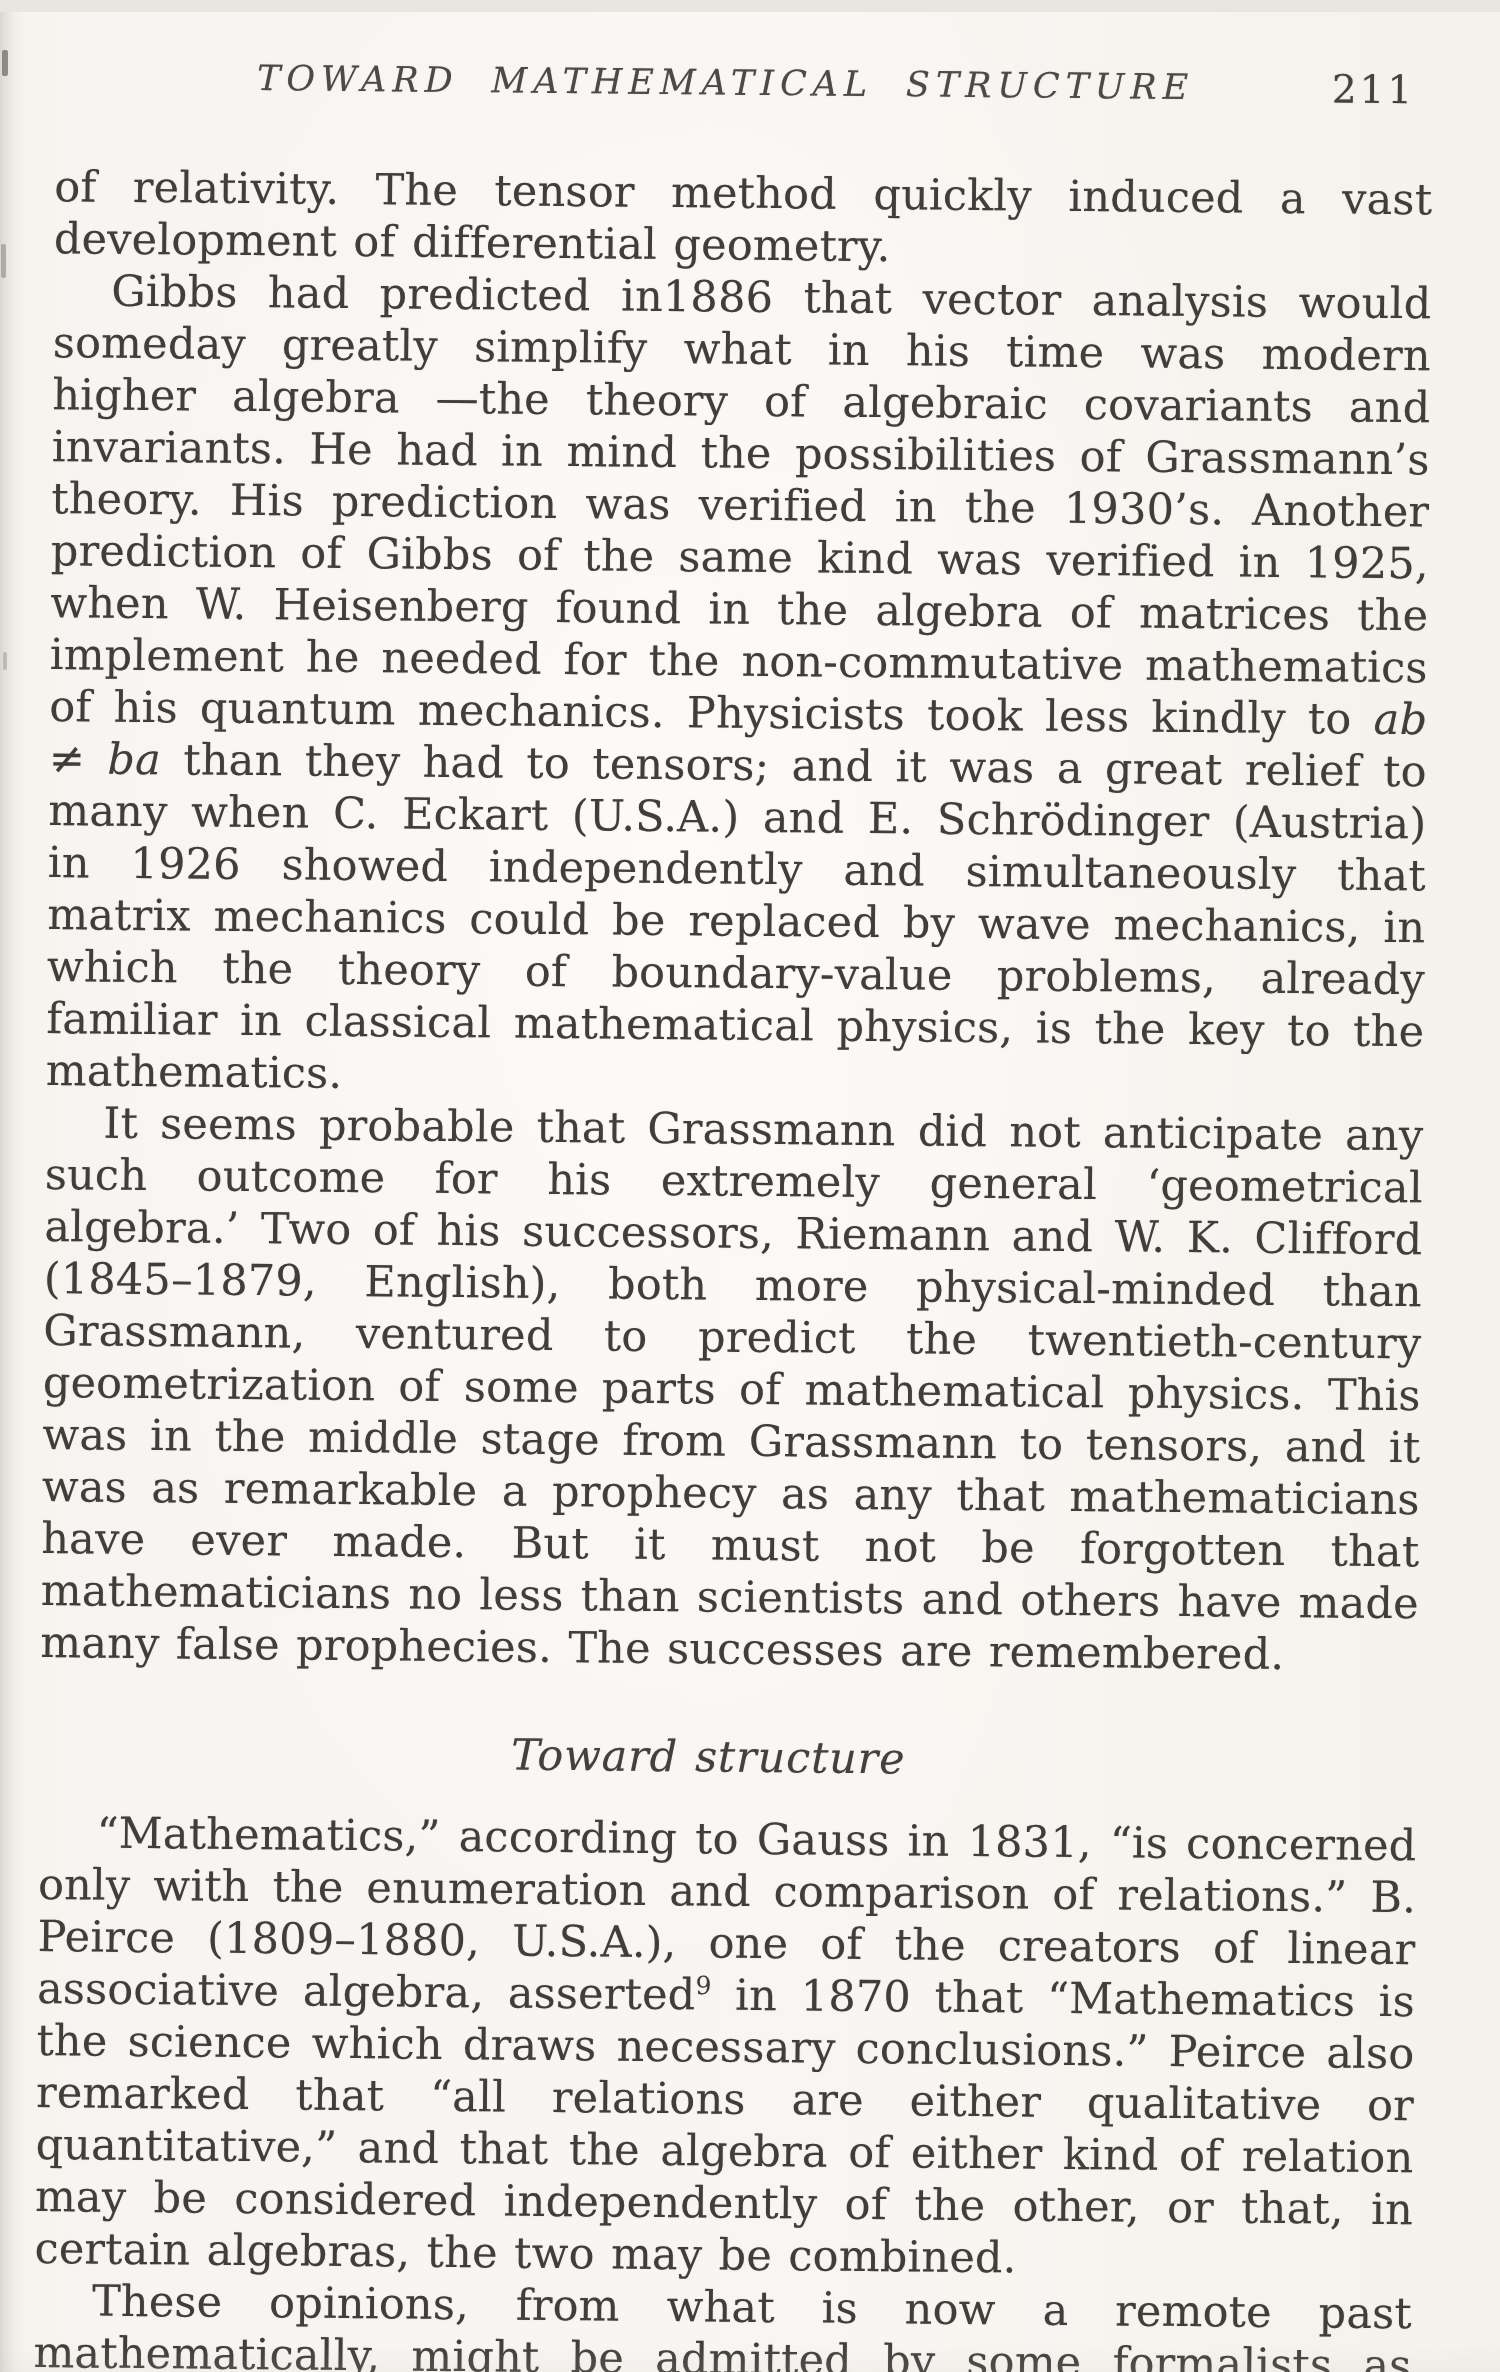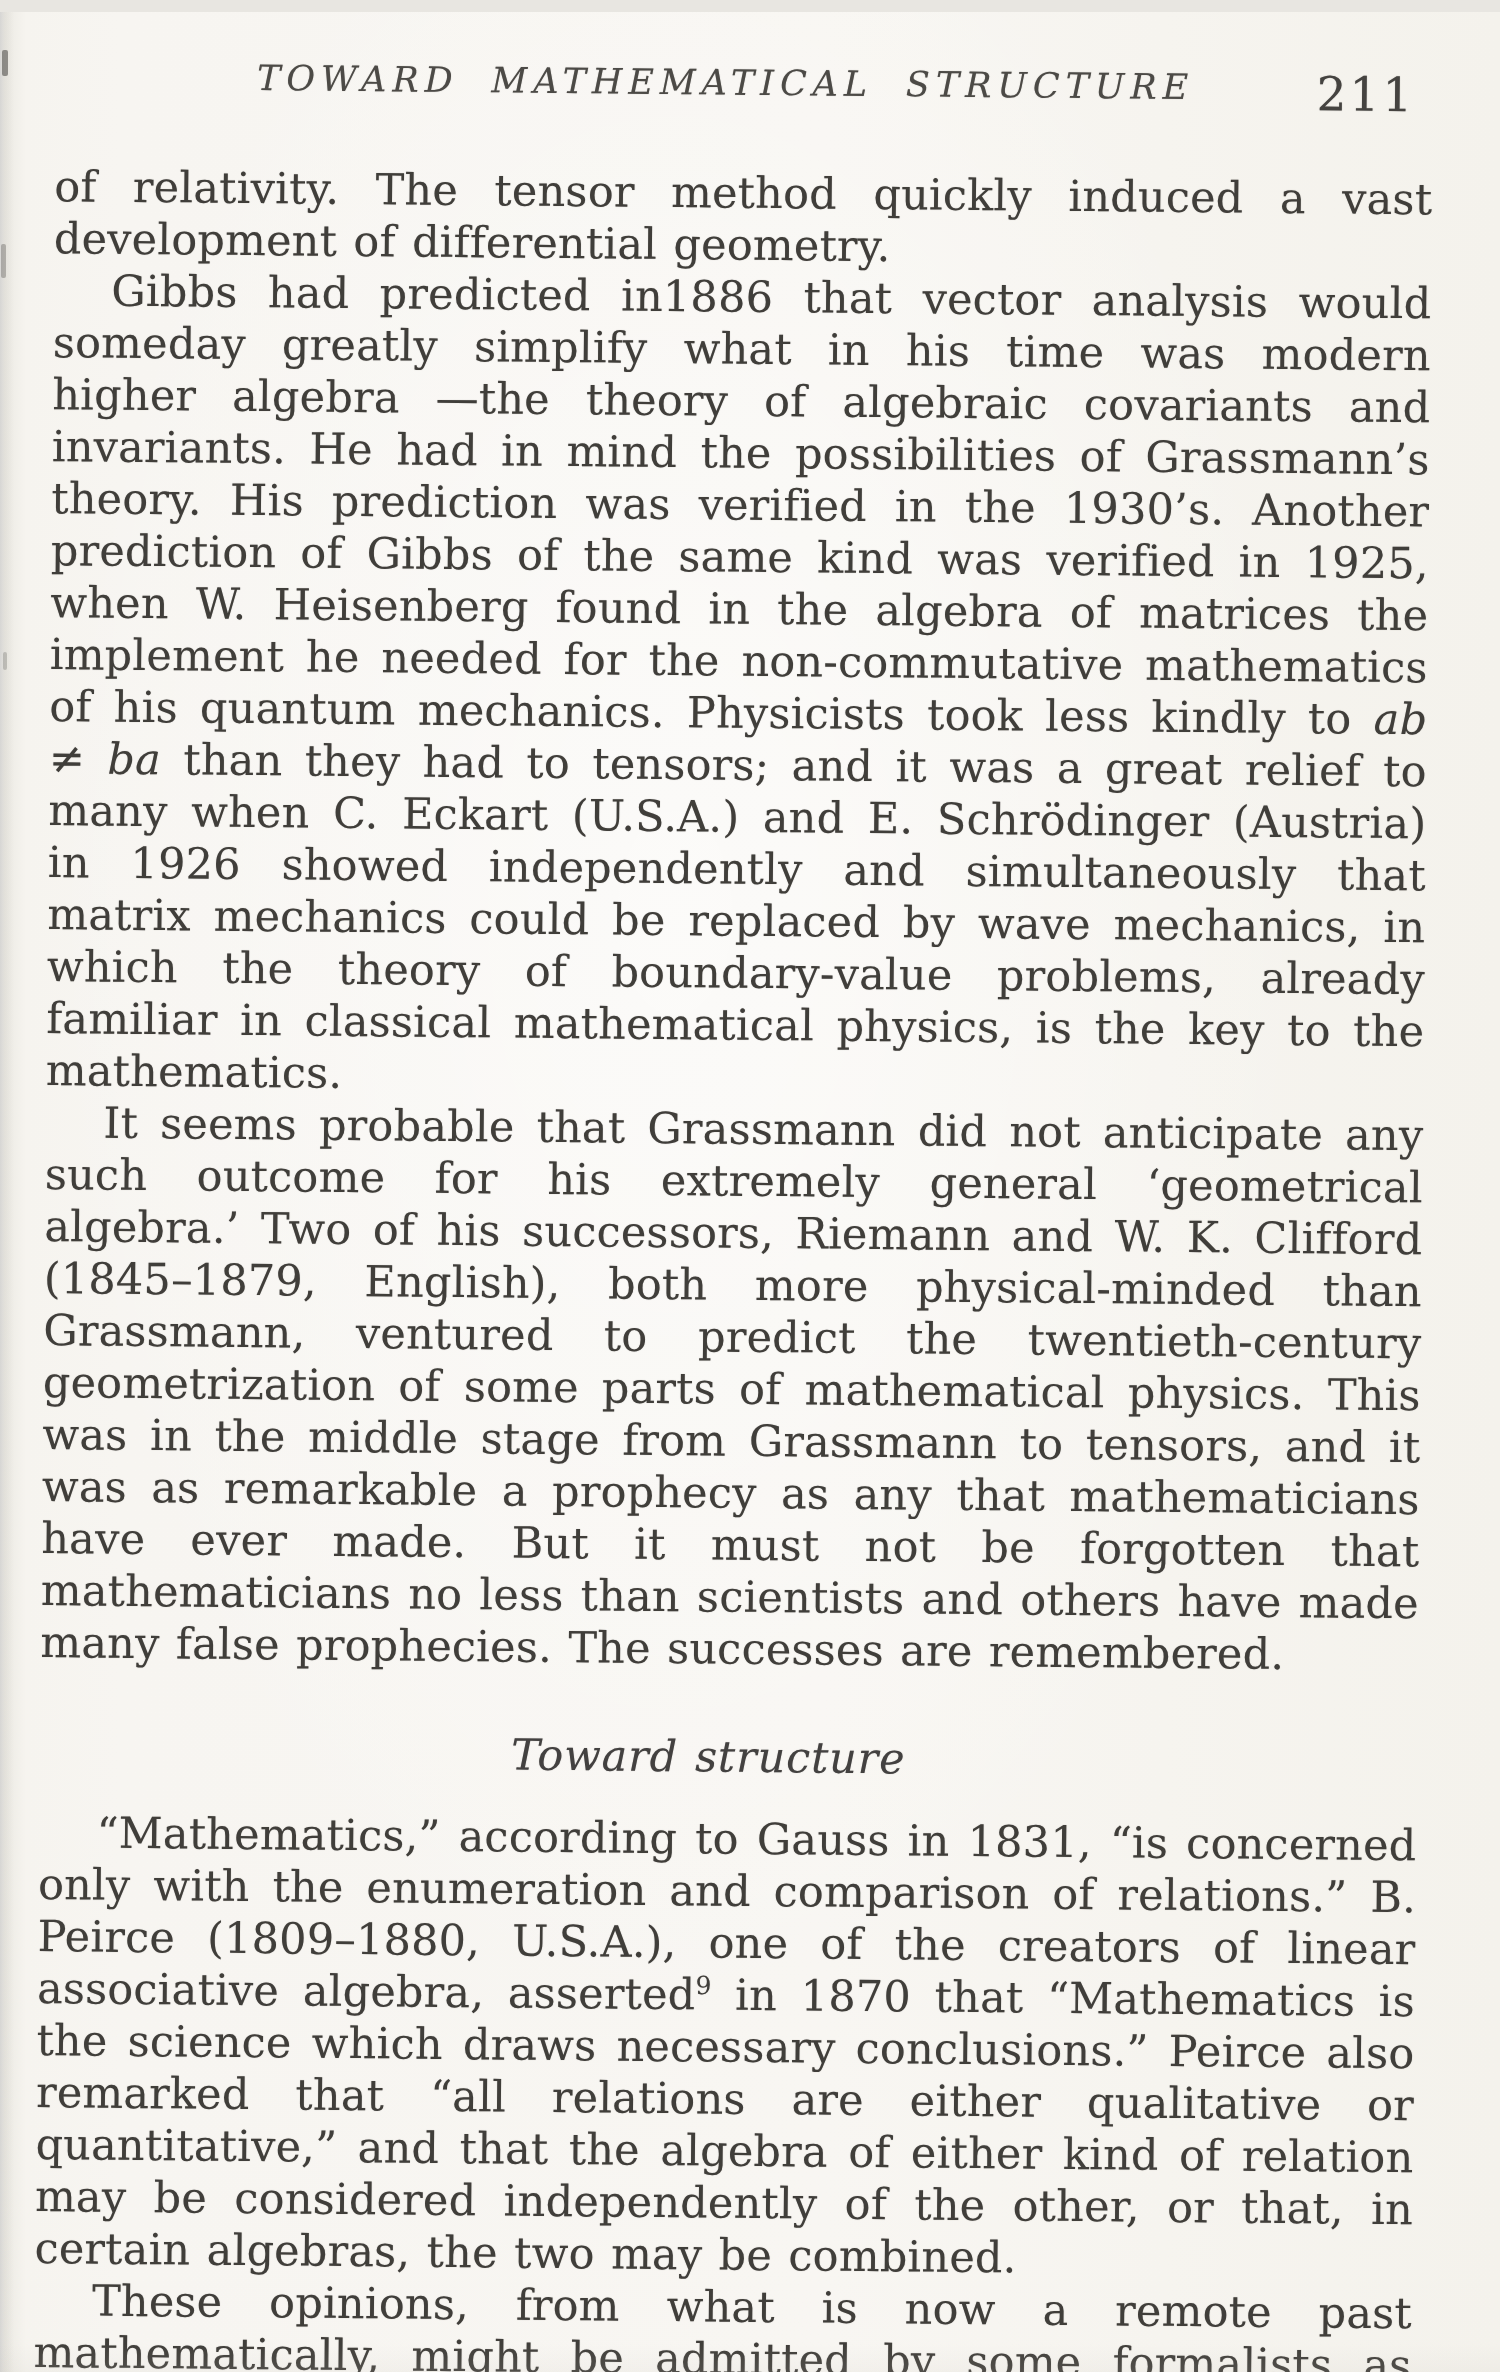--- a/index.html
+++ b/index.html
@@ -69,21 +69,21 @@
     font-size: 35px;
     letter-spacing: 0.17em;
     word-spacing: 0.45em;
     color: #4c4a46;
     text-shadow: 0 0 1px rgba(80,78,74,0.45);
   }
   .folio {
     position: absolute;
     right: 18px;
     top: -2px;
-    font-size: 47px;
+    font-size: 39px;
     letter-spacing: 3px;
     color: #454340;
     text-shadow: 0 0 1px rgba(80,78,74,0.5);
   }
 
   .body-text {
     margin-top: 46px;
     font-size: 43px;
     line-height: 52px;
     text-align: justify;

